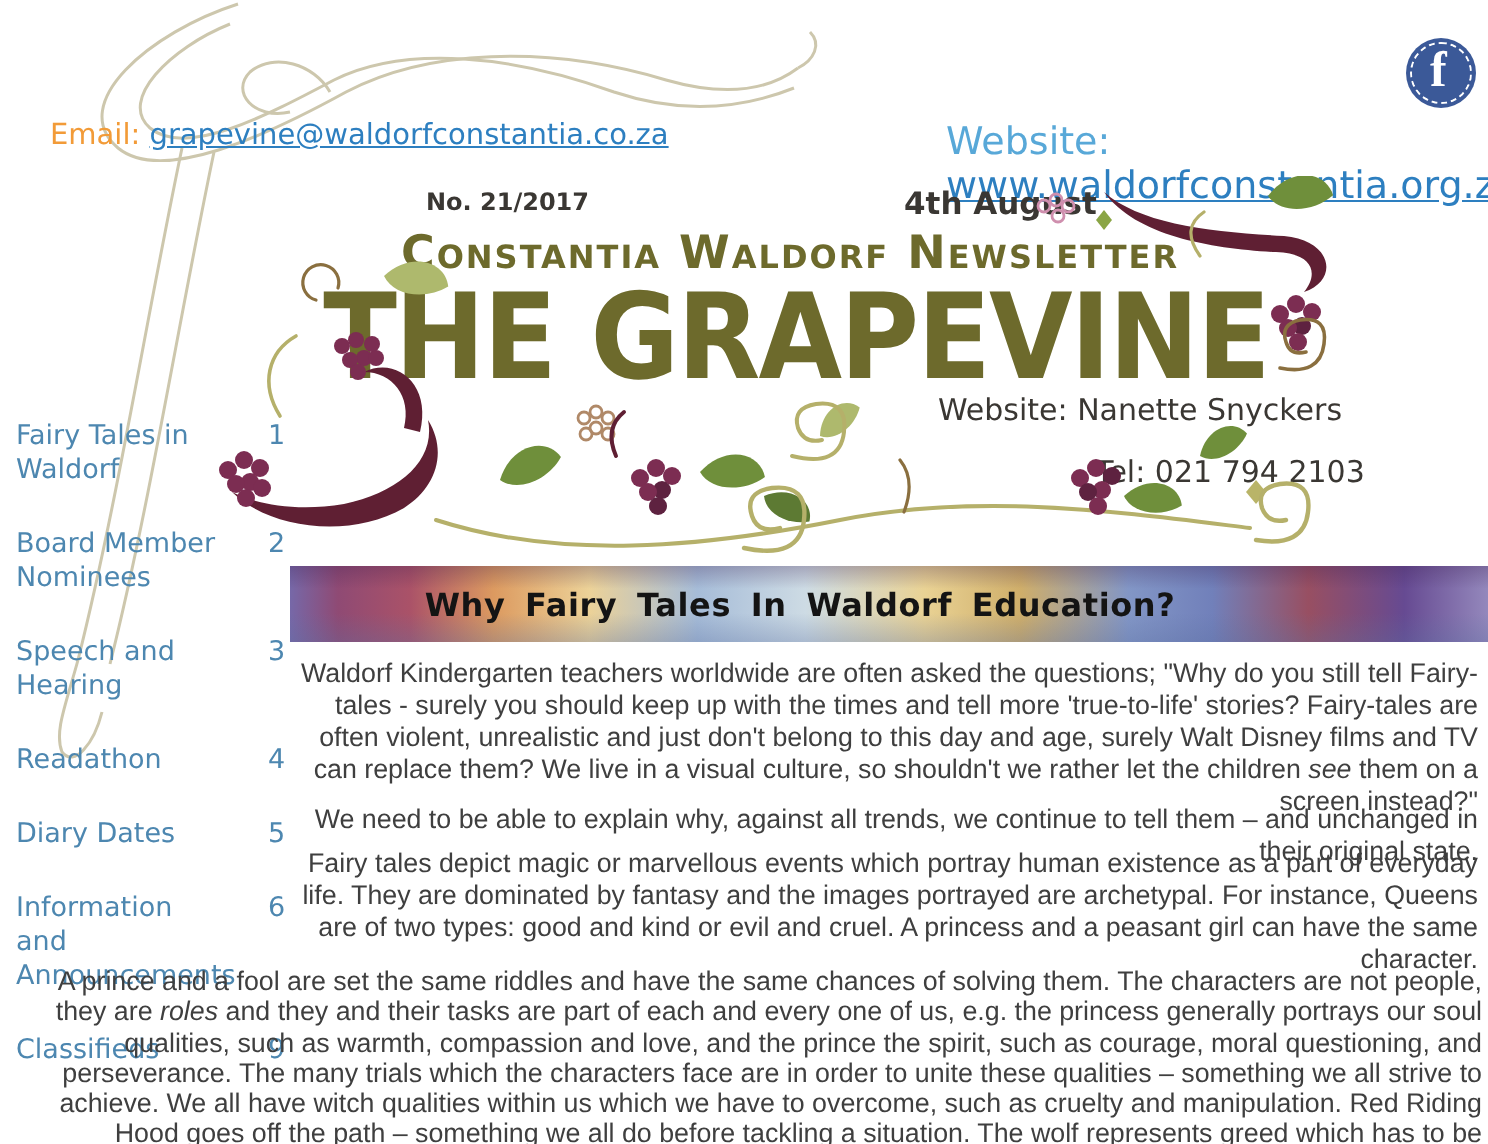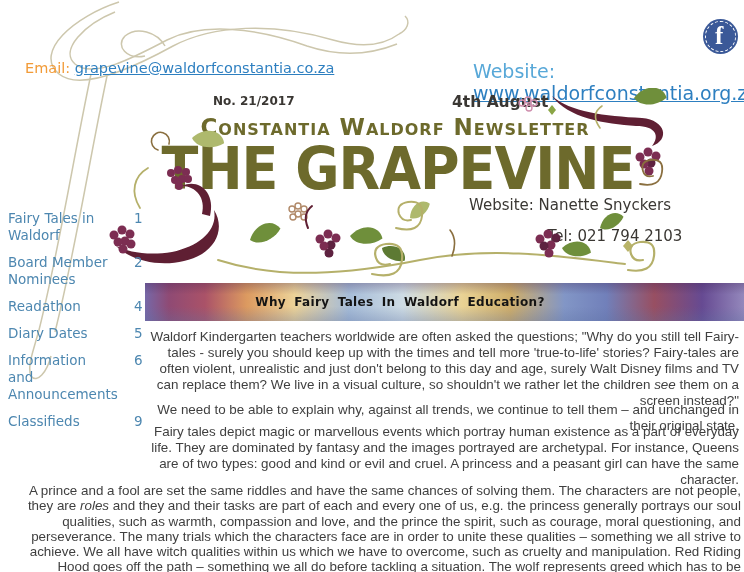--- a/index.html
+++ b/index.html
@@ -28,31 +28,31 @@
   .issue-date{left:452px;top:93px;font-size:15.5px;font-weight:bold;color:#3a3733;}
 
   .newsletter-line{left:140px;top:114px;width:510px;text-align:center;font-size:23px;font-weight:bold;font-variant:small-caps;letter-spacing:1px;color:var(--accent-olive);}
   .main-title{left:118px;top:134px;width:560px;text-align:center;font-size:54px;font-weight:bold;letter-spacing:-1px;color:var(--accent-olive);transform:scaleY(1.1);transform-origin:top;}
   .editor{left:460px;top:196px;width:220px;text-align:center;font-size:15px;color:#3a3733;}
   .tel{left:520px;top:227px;width:190px;text-align:center;font-size:15px;color:#3a3733;}
 
   
   .sidebar{left:8px;top:202px;width:142px;}
   .sidebar-heading{color:var(--sidebar-heading);font-weight:bold;font-size:15px;letter-spacing:.2px;}
-  .toc{margin-top:8px;display:flex;flex-direction:column;gap:10px;}
+  .toc{margin-top:8px;display:flex;flex-direction:column;gap:20px;}
   .toc-item{display:flex;justify-content:space-between;color:var(--sidebar-item);font-size:13.5px;line-height:17px;}
   .toc-label{width:106px;}
   .toc-page{width:16px;}
 
   
   .banner{left:145px;top:283px;width:599px;height:38px;display:flex;align-items:center;justify-content:center;
     background:
       linear-gradient(180deg, rgba(60,30,80,.28) 0%, rgba(255,255,255,0) 30%, rgba(255,255,255,0) 62%, rgba(90,110,160,.30) 100%),
       linear-gradient(90deg, #7668a8 0%, #8f4a74 4%, #aa5268 10%, #dc9a60 17%, #ecd298 25%, #a6bcd8 34%, #cddbe4 43%, #e9d294 53%, #cfae6a 61%, #8296c6 70%, #7180ba 77%, #984f62 85%, #664a92 93%, #9488bc 100%);}
-  .banner span{font-family:"DejaVu Sans",sans-serif;font-weight:bold;font-size:12px;color:var(--banner-text);letter-spacing:.3px;word-spacing:4px;margin-right:89px;}
+  .banner span{font-family:"DejaVu Sans",sans-serif;font-weight:bold;font-size:16px;color:var(--banner-text);letter-spacing:.3px;word-spacing:4px;margin-right:89px;}
 
   
   .para{font-size:13.4px;line-height:16.1px;color:var(--body-text);text-align:right;}
   .para em{font-style:italic;}
   .p1{left:150px;top:329px;width:589px;}
   .p2{left:150px;top:402px;width:589px;}
   .p3{left:150px;top:424px;width:589px;}
   .p4{left:4px;top:483px;width:737px;line-height:15.3px;}
 </style>
 </head>
@@ -184,20 +184,24 @@
     <div class="toc">
       <div class="toc-item">
         <span class="toc-label">Fairy Tales in Waldorf</span>
         <span class="toc-page">1</span>
       </div>
       <div class="toc-item">
         <span class="toc-label">Board Member Nominees</span>
         <span class="toc-page">2</span>
       </div>
       <div class="toc-item">
+        <span class="toc-label">Speech and Hearing</span>
+        <span class="toc-page">3</span>
+      </div>
+      <div class="toc-item">
         <span class="toc-label">Readathon</span>
         <span class="toc-page">4</span>
       </div>
       <div class="toc-item">
         <span class="toc-label">Diary Dates</span>
         <span class="toc-page">5</span>
       </div>
       <div class="toc-item">
         <span class="toc-label">Information and Announcements</span>
         <span class="toc-page">6</span>

